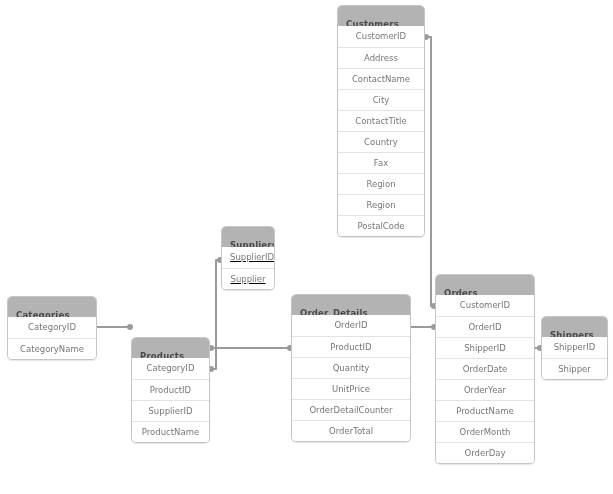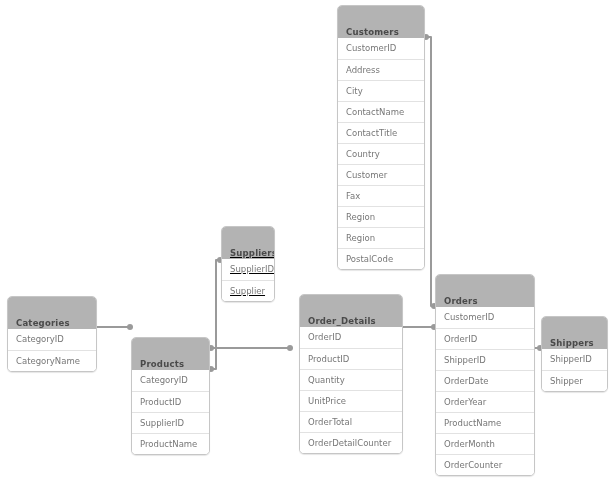--- a/index.html
+++ b/index.html
@@ -35,28 +35,29 @@
     overflow: hidden;
     z-index: 5;
   }
   .table-header {
     box-sizing: border-box;
     background: #b3b3b3;
     color: #4a4a4a;
     font-weight: bold;
     font-size: 8.5px;
     letter-spacing: 0.2px;
-    padding: 16px 8px;
+    padding: 8px 8px;
     height: 20px;
     line-height: 20px;
     white-space: nowrap;
     overflow: hidden;
   }
   .field-list {
     display: block;
+    text-align: center;
   }
   .field-row {
     box-sizing: border-box;
     height: 21px;
     line-height: 20px;
     padding: 0 8px;
     font-size: 8.5px;
     color: #777777;
     border-top: 1px solid #e2e2e2;
     white-space: nowrap;
@@ -104,25 +105,24 @@
         <circle cx="540" cy="348" r="3" fill="#9a9a9a"></circle>
       </g>
     </svg>
 
   <div id="tables-layer">
       <div class="table-box" style="left: 337px; top: 5px; width: 88px;">
         <div class="table-header">Customers</div>
         <div class="field-list">
           <div class="field-row first">CustomerID</div>
           <div class="field-row">Address</div>
+          <div class="field-row">ContactName</div>
           <div class="field-row">City</div>
-          <div class="field-row">ContactName</div>
           <div class="field-row">ContactTitle</div>
           <div class="field-row">Country</div>
-          <div class="field-row">Customer</div>
           <div class="field-row">Fax</div>
           <div class="field-row">Region</div>
           <div class="field-row">Region</div>
           <div class="field-row">PostalCode</div>
         </div>
       </div>
       <div class="table-box" style="left: 221px; top: 226px; width: 54px; text-decoration: underline;">
         <div class="table-header">Suppliers</div>
         <div class="field-list">
           <div class="field-row first">SupplierID</div>
@@ -138,42 +138,42 @@
       </div>
       <div class="table-box" style="left: 131px; top: 293px; width: 79px; margin-top: 44px;">
         <div class="table-header">Products</div>
         <div class="field-list">
           <div class="field-row first">CategoryID</div>
           <div class="field-row">ProductID</div>
           <div class="field-row">SupplierID</div>
           <div class="field-row">ProductName</div>
         </div>
       </div>
-      <div class="table-box" style="left: 291px; top: 294px; width: 104px; margin-left: 8px;">
+      <div class="table-box" style="left: 291px; top: 294px; width: 120px;">
         <div class="table-header">Order_Details</div>
         <div class="field-list">
           <div class="field-row first">OrderID</div>
           <div class="field-row">ProductID</div>
           <div class="field-row">Quantity</div>
           <div class="field-row">UnitPrice</div>
+          <div class="field-row">OrderDetailCounter</div>
           <div class="field-row">OrderTotal</div>
-          <div class="field-row">OrderDetailCounter</div>
         </div>
       </div>
       <div class="table-box" style="left: 435px; top: 274px; width: 100px;">
         <div class="table-header">Orders</div>
         <div class="field-list">
           <div class="field-row first">CustomerID</div>
           <div class="field-row">OrderID</div>
           <div class="field-row">ShipperID</div>
           <div class="field-row">OrderDate</div>
           <div class="field-row">OrderYear</div>
           <div class="field-row">ProductName</div>
           <div class="field-row">OrderMonth</div>
-          <div class="field-row">OrderCounter</div>
+          <div class="field-row">OrderDay</div>
         </div>
       </div>
       <div class="table-box" style="left: 541px; top: 316px; width: 67px;">
         <div class="table-header">Shippers</div>
         <div class="field-list">
           <div class="field-row first">ShipperID</div>
           <div class="field-row">Shipper</div>
         </div>
       </div>
     </div>

